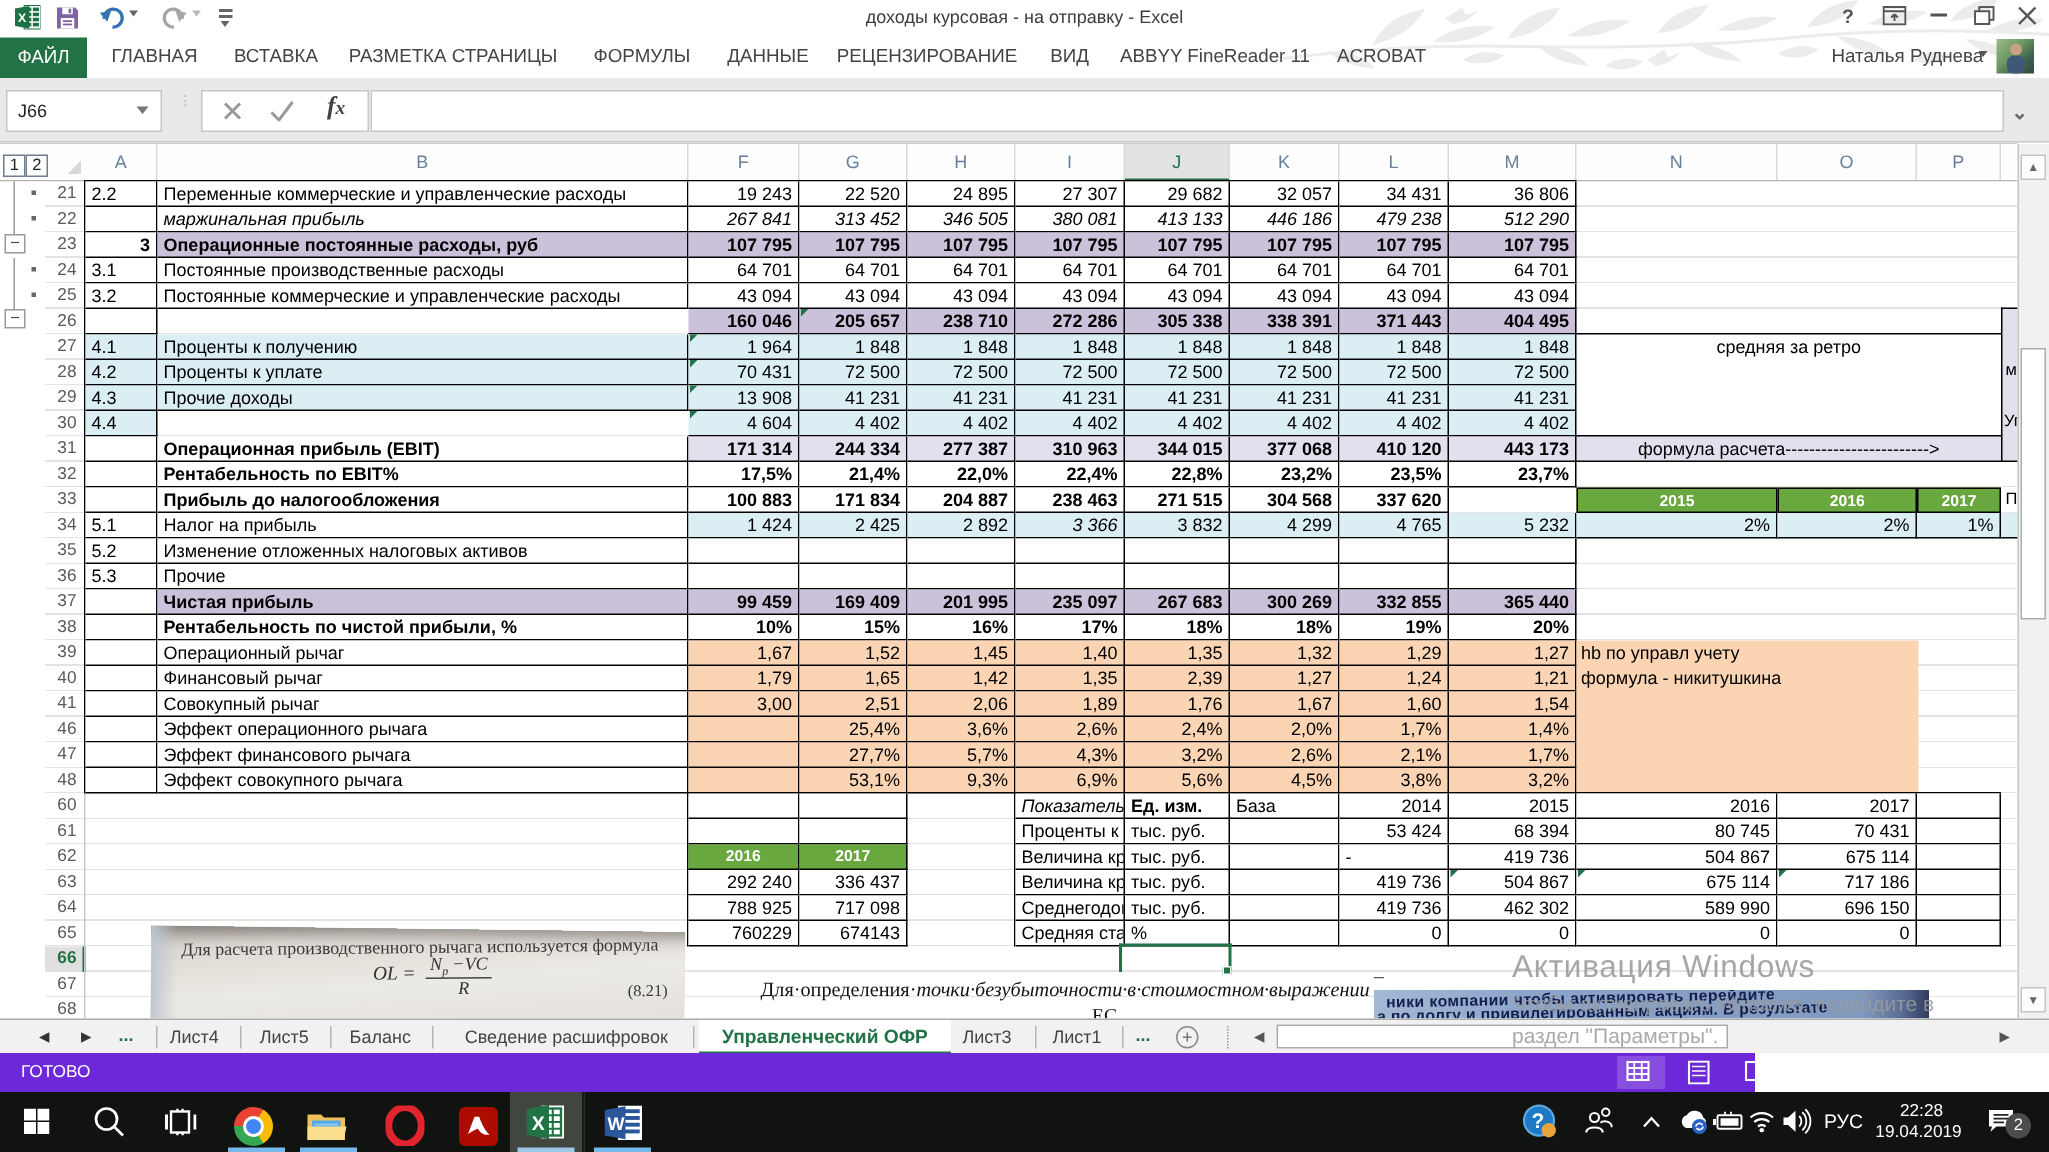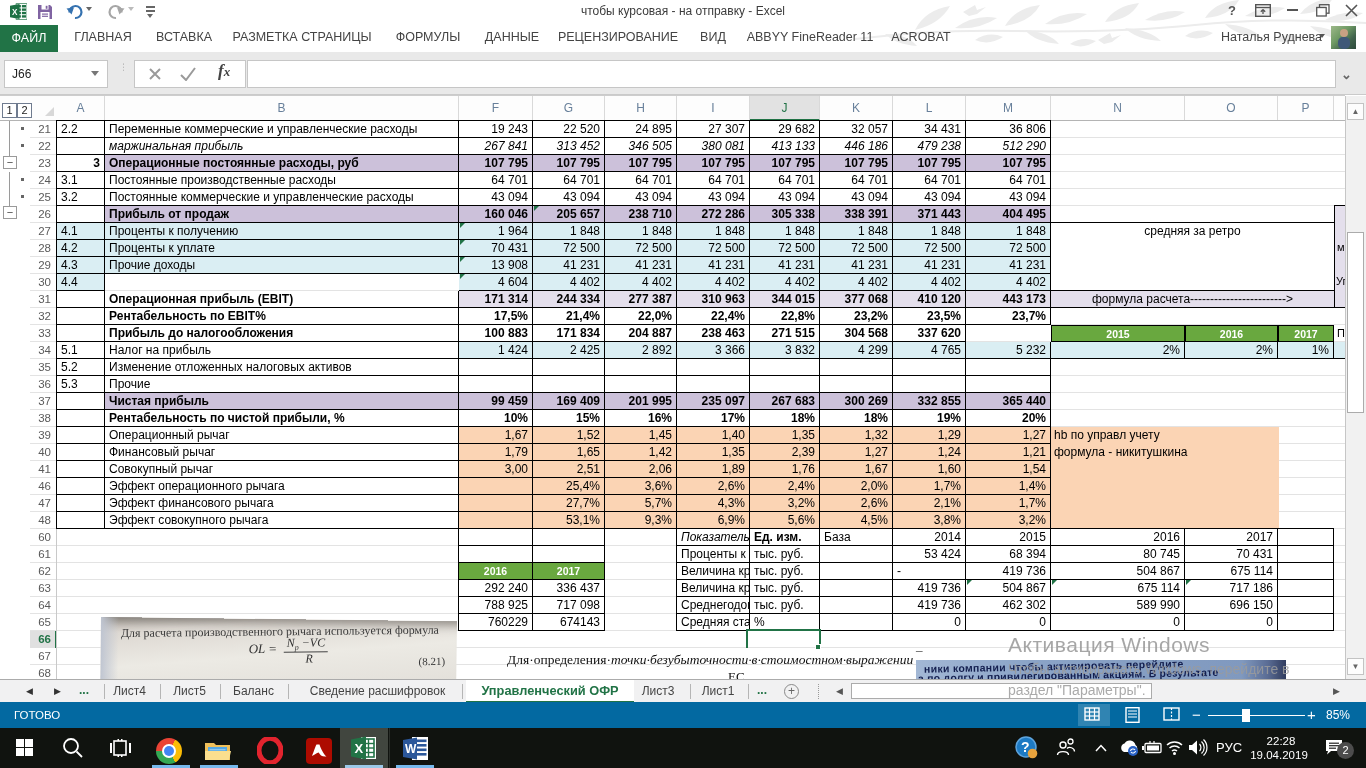--- a/index.html
+++ b/index.html
@@ -78,21 +78,21 @@
 </svg>
 <div class="abs" style="left:86px;top:7px;width:0;height:0;border-left:3.5px solid transparent;border-right:3.5px solid transparent;border-top:4px solid #666"></div>
 <svg class="abs" style="left:108px;top:4px" width="17" height="16" viewBox="0 0 17 16">
  <path d="M13.5 8.5 A 6 6 0 1 0 8 14" fill="none" stroke="#a6a6a6" stroke-width="2.2"></path>
  <path d="M16.5 4.5 L9 3.5 L11.5 10.5 Z" fill="#a6a6a6"></path>
 </svg>
 <div class="abs" style="left:128px;top:7px;width:0;height:0;border-left:3.5px solid transparent;border-right:3.5px solid transparent;border-top:4px solid #bbb"></div>
 <div class="abs" style="left:146px;top:6px;width:9px;height:2px;background:#666"></div>
 <div class="abs" style="left:146px;top:10px;width:9px;height:2px;background:#666"></div>
 <div class="abs" style="left:147px;top:14px;width:0;height:0;border-left:3.5px solid transparent;border-right:3.5px solid transparent;border-top:4px solid #666"></div>
-<div class="abs" style="left:0;top:4px;width:1366px;text-align:center;font-size:12px;color:#3c3c3c">чтобы курсовая - на отправку - Excel</div>
+<div class="abs" style="left:0;top:4px;width:1366px;text-align:center;font-size:12px;color:#3c3c3c">доходы курсовая - на отправку - Excel</div>
 <div class="abs" style="left:1228px;top:3px;color:#555;font-size:13px;font-weight:bold">?</div>
 <svg class="abs" style="left:1255px;top:4px" width="16" height="13" viewBox="0 0 16 13">
  <rect x="0.7" y="0.7" width="14.6" height="11.6" fill="none" stroke="#555" stroke-width="1.4"></rect>
  <line x1="0.7" y1="3.5" x2="15.3" y2="3.5" stroke="#555" stroke-width="1.4"></line>
  <path d="M8 10 L8 5.5 M8 5.5 L5.8 7.7 M8 5.5 L10.2 7.7" stroke="#555" stroke-width="1.3" fill="none"></path>
 </svg>
 <div class="abs" style="left:1287px;top:9px;width:11px;height:2px;background:#555"></div>
 <svg class="abs" style="left:1316px;top:4px" width="14" height="13" viewBox="0 0 14 13">
  <rect x="3.5" y="0.7" width="9.5" height="8.5" fill="none" stroke="#555" stroke-width="1.3"></rect>
  <rect x="0.7" y="3.5" width="9.5" height="8.5" fill="#fff" stroke="#555" stroke-width="1.3"></rect>
@@ -265,21 +265,20 @@
 <div class="c  " style="left:105px;top:189px;width:354px;">Постоянные коммерческие и управленческие расходы</div>
 <div class="c num  " style="left:459px;top:189px;width:74px;">43 094</div>
 <div class="c num  " style="left:533px;top:189px;width:72px;">43 094</div>
 <div class="c num  " style="left:605px;top:189px;width:72px;">43 094</div>
 <div class="c num  " style="left:677px;top:189px;width:73px;">43 094</div>
 <div class="c num  " style="left:750px;top:189px;width:70px;">43 094</div>
 <div class="c num  " style="left:820px;top:189px;width:73px;">43 094</div>
 <div class="c num  " style="left:893px;top:189px;width:73px;">43 094</div>
 <div class="c num  " style="left:966px;top:189px;width:85px;">43 094</div>
 <div class="c " style="left:57px;top:206px;width:48px;"></div>
-<div class="c b  purp" style="left:105px;top:206px;width:354px;">Прибыль от продаж</div>
 <div class="c num b  purp" style="left:459px;top:206px;width:74px;">160 046</div>
 <div class="c num b  purp" style="left:533px;top:206px;width:72px;">205 657</div>
 <div class="c num b  purp" style="left:605px;top:206px;width:72px;">238 710</div>
 <div class="c num b  purp" style="left:677px;top:206px;width:73px;">272 286</div>
 <div class="c num b  purp" style="left:750px;top:206px;width:70px;">305 338</div>
 <div class="c num b  purp" style="left:820px;top:206px;width:73px;">338 391</div>
 <div class="c num b  purp" style="left:893px;top:206px;width:73px;">371 443</div>
 <div class="c num b  purp" style="left:966px;top:206px;width:85px;">404 495</div>
 <div class="c blue" style="left:57px;top:223px;width:48px;">4.1</div>
 <div class="c  blue" style="left:105px;top:223px;width:354px;">Проценты к получению</div>
@@ -348,21 +347,21 @@
 <div class="c num b  " style="left:677px;top:325px;width:73px;">238 463</div>
 <div class="c num b  " style="left:750px;top:325px;width:70px;">271 515</div>
 <div class="c num b  " style="left:820px;top:325px;width:73px;">304 568</div>
 <div class="c num b  " style="left:893px;top:325px;width:73px;">337 620</div>
 <div class="c num b  " style="left:966px;top:325px;width:85px;margin-top:33px;">370 672</div>
 <div class="c " style="left:57px;top:342px;width:48px;">5.1</div>
 <div class="c  " style="left:105px;top:342px;width:354px;">Налог на прибыль</div>
 <div class="c num  blue" style="left:459px;top:342px;width:74px;">1 424</div>
 <div class="c num  blue" style="left:533px;top:342px;width:72px;">2 425</div>
 <div class="c num  blue" style="left:605px;top:342px;width:72px;">2 892</div>
-<div class="c num  blue" style="left:677px;top:342px;width:73px;">3 366</div>
+<div class="c num  blue" style="left:677px;top:342px;width:73px;font-style:italic;">3 366</div>
 <div class="c num  blue" style="left:750px;top:342px;width:70px;">3 832</div>
 <div class="c num  blue" style="left:820px;top:342px;width:73px;">4 299</div>
 <div class="c num  blue" style="left:893px;top:342px;width:73px;">4 765</div>
 <div class="c num  blue" style="left:966px;top:342px;width:85px;">5 232</div>
 <div class="c " style="left:57px;top:359px;width:48px;">5.2</div>
 <div class="c  " style="left:105px;top:359px;width:354px;">Изменение отложенных налоговых активов</div>
 <div class="c num  " style="left:459px;top:359px;width:74px;"></div>
 <div class="c num  " style="left:533px;top:359px;width:72px;"></div>
 <div class="c num  " style="left:605px;top:359px;width:72px;"></div>
 <div class="c num  " style="left:677px;top:359px;width:73px;"></div>
@@ -598,21 +597,21 @@
 <div class="abs" style="left:690px;top:4px;width:1px;height:15px;background:#b5b5b5"></div>
 <div class="abs" style="left:748px;top:4px;width:1px;height:15px;background:#b5b5b5"></div>
 <div class="abs" style="left:757px;top:0px;color:#217346;font-weight:bold;line-height:20px">...</div>
 <div class="abs" style="left:784px;top:4px;width:15px;height:15px;border:1px solid #8a8a8a;border-radius:50%;color:#666;text-align:center;line-height:13px;font-size:12px">+</div>
 <div class="abs" style="left:818px;top:4px;width:2px;height:15px;border-left:1px dotted #999"></div>
 <div class="abs" style="left:836px;top:3px;color:#555;font-size:9px;line-height:17px">◀</div>
 <div class="abs" style="left:851px;top:3px;width:301px;height:16px;background:#fff;border:1px solid #ababab"></div>
 <div class="abs" style="left:1333px;top:3px;color:#555;font-size:9px;line-height:17px">▶</div>
 </div>
 
-<div class="abs" style="left:0;top:702px;width:1366px;height:26px;background:#0369a1;z-index:55">
+<div class="abs" style="left:0;top:702px;width:1170px;height:26px;background:#6d28d9;z-index:55">
  <div style="position:absolute;left:14px;top:0;height:26px;line-height:26px;color:#fff;font-size:11.5px">ГОТОВО</div>
 
 <div class="abs" style="left:1078px;top:2px;width:32px;height:22px;background:rgba(255,255,255,0.18)"></div>
 <svg class="abs" style="left:1084px;top:5px" width="17" height="16" viewBox="0 0 17 16">
  <rect x="1" y="1" width="14" height="12" fill="none" stroke="#fff" stroke-width="1.4"></rect>
  <line x1="1" y1="5" x2="15" y2="5" stroke="#fff" stroke-width="1.2"></line>
  <line x1="1" y1="9" x2="15" y2="9" stroke="#fff" stroke-width="1.2"></line>
  <line x1="5.5" y1="1" x2="5.5" y2="13" stroke="#fff" stroke-width="1.2"></line>
  <line x1="10.5" y1="1" x2="10.5" y2="13" stroke="#fff" stroke-width="1.2"></line>
 </svg>

